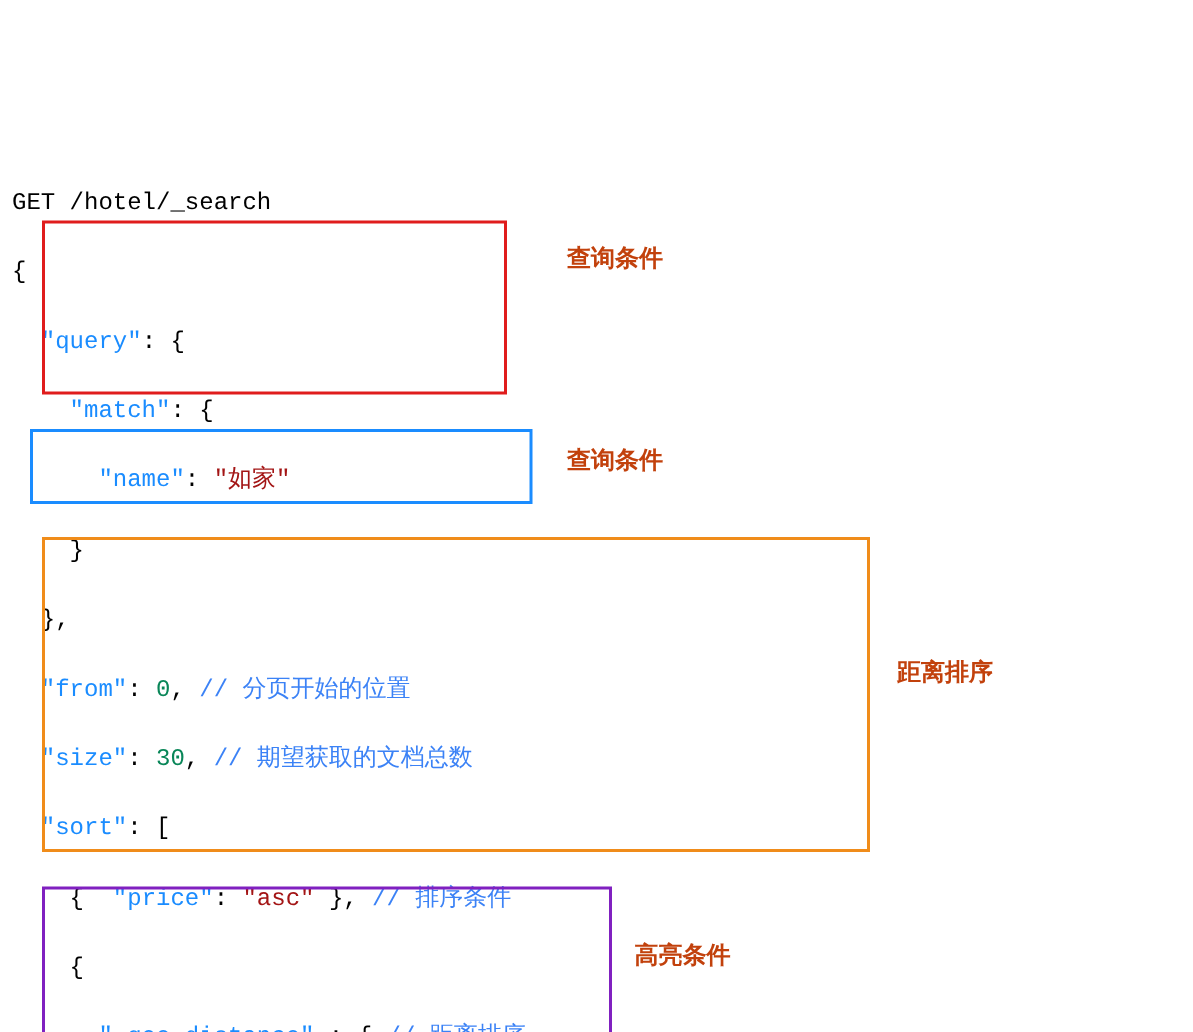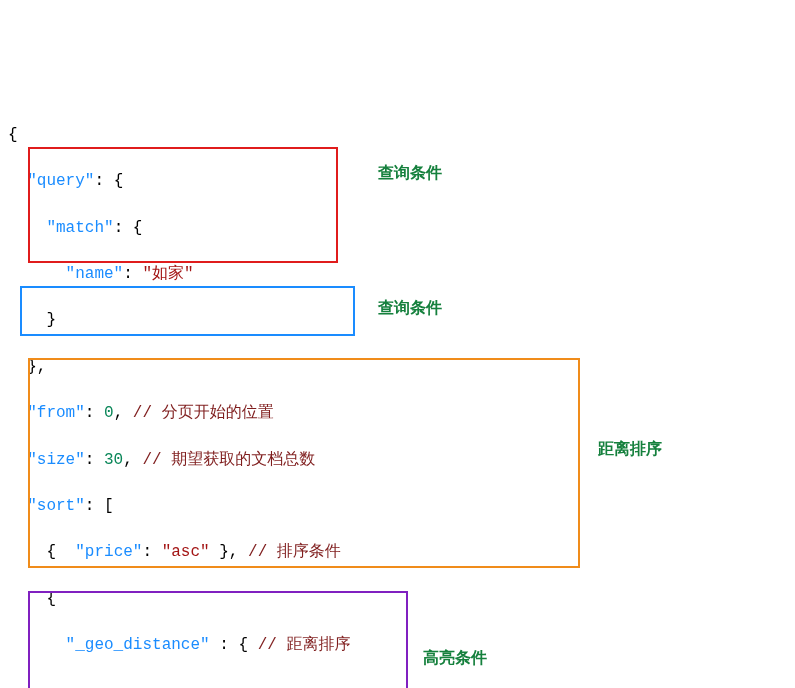--- a/index.html
+++ b/index.html
@@ -15,48 +15,49 @@
       white-space: pre;
     }
     .code-container {
       position: relative;
     }
     .line { display: block; }
     .plain { color: #000; }
     .key { color: #1a8cff; }
     .string { color: #a31515; }
     .number { color: #098658; }
-    .comment { color: #7f1d1d; }
+    .comment { color: #3b82f6; }
     .box {
       position: absolute;
       border: 2px solid;
       pointer-events: none;
     }
     .box-red { border-color: #e01c1c; top: 46px; left: 20px; width: 310px; height: 116px; }
     .box-blue { border-color: #1a8cff; top: 185px; left: 12px; width: 335px; height: 50px; }
     .box-orange { border-color: #f08c1a; top: 257px; left: 20px; width: 552px; height: 210px; }
     .box-purple { border-color: #8020c0; top: 490px; left: 20px; width: 380px; height: 186px; }
     .label {
       position: absolute;
       font-weight: bold;
-      color: #15803d;
+      color: #c2410c;
       font-family: 'Microsoft YaHei', 'SimHei', sans-serif;
       font-size: 16px;
     }
     .label-1 { top: 60px; left: 370px; }
     .label-2 { top: 195px; left: 370px; }
     .label-3 { top: 336px; left: 590px; }
-    .label-4 { top: 525px; left: 415px; margin-top: 20px; }
+    .label-4 { top: 525px; left: 415px; }
   </style>
 </head>
 <body>
 
 
 
 <div class="code-container">
+<span class="line"><span class="plain">GET /hotel/_search</span></span>
 <span class="line"><span class="plain">{</span></span>
 <span class="line"><span class="plain">  </span><span class="key">"query"</span><span class="plain">: {</span></span>
 <span class="line"><span class="plain">    </span><span class="key">"match"</span><span class="plain">: {</span></span>
 <span class="line"><span class="plain">      </span><span class="key">"name"</span><span class="plain">: </span><span class="string">"如家"</span></span>
 <span class="line"><span class="plain">    }</span></span>
 <span class="line"><span class="plain">  },</span></span>
 <span class="line"><span class="plain">  </span><span class="key">"from"</span><span class="plain">: </span><span class="number">0</span><span class="plain">, </span><span class="comment">// 分页开始的位置</span></span>
 <span class="line"><span class="plain">  </span><span class="key">"size"</span><span class="plain">: </span><span class="number">30</span><span class="plain">, </span><span class="comment">// 期望获取的文档总数</span></span>
 <span class="line"><span class="plain">  </span><span class="key">"sort"</span><span class="plain">: [</span></span>
 <span class="line"><span class="plain">    </span><span class="plain">{  </span><span class="key">"price"</span><span class="plain">: </span><span class="string">"asc"</span><span class="plain"> }, </span><span class="comment">// 排序条件</span></span>

